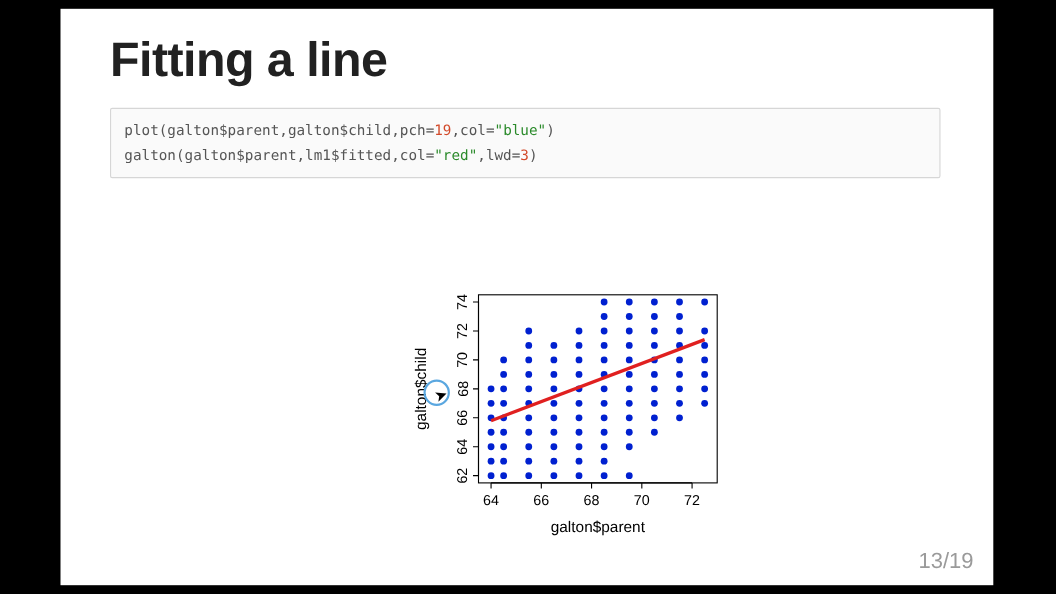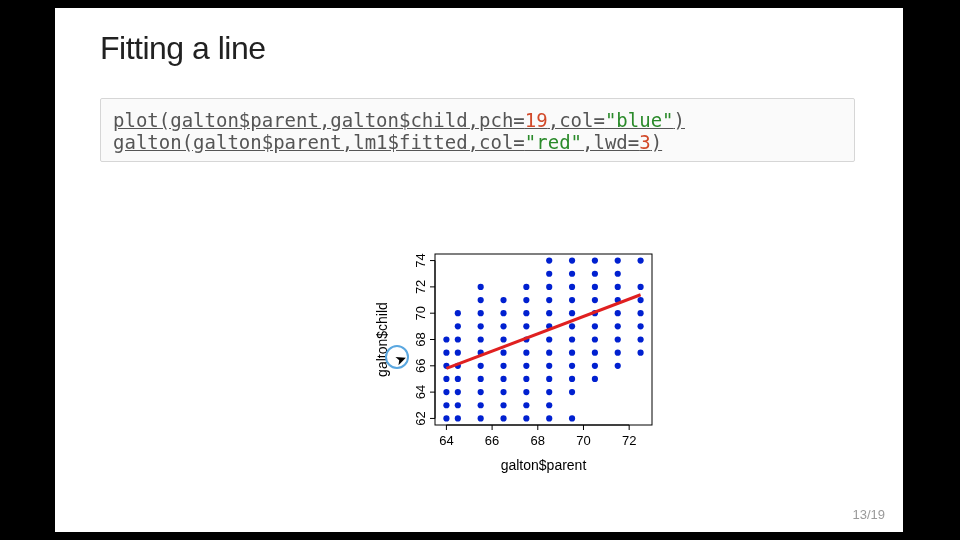--- a/index.html
+++ b/index.html
@@ -17,57 +17,56 @@
     top: 8px;
     width: 848px;
     height: 524px;
     background: #fff;
     box-sizing: border-box;
   }
   .title {
     position: absolute;
     left: 45px;
     top: 22px;
-    font-size: 32px;
-    font-weight: 400;
+    font-size: 44px;
+    font-weight: 700;
     color: #212121;
     letter-spacing: -0.5px;
   }
   .code-block {
     position: absolute;
     left: 45px;
     top: 90px;
     width: 755px;
     border: 1px solid #d6d6d6;
     background: #fafafa;
     padding: 10px 12px 8px 12px;
     font-family: "Consolas", "Menlo", monospace;
-    font-size: 19px;
+    font-size: 13px;
     line-height: 22px;
     color: #555;
     box-sizing: border-box;
     border-radius: 2px;
-    text-decoration: underline;
   }
   .tok-fn   { color: #555; }
   .tok-num  { color: #d24a2a; }
   .tok-str  { color: #2a8a2a; }
   .chart-wrap {
     position: absolute;
     left: 265px;
-    top: 231px;
+    top: 245px;
     width: 340px;
     height: 260px;
   }
   .chart-wrap svg { display:block; }
   .page-num {
     position: absolute;
     right: 18px;
     bottom: 10px;
-    font-size: 13px;
+    font-size: 20px;
     color: #9a9a9a;
   }
   .cursor-ring {
     position: absolute;
     width: 24px;
     height: 24px;
     border: 2px solid #5aa7e0;
     border-radius: 50%;
     box-sizing: border-box;
     pointer-events: none;

